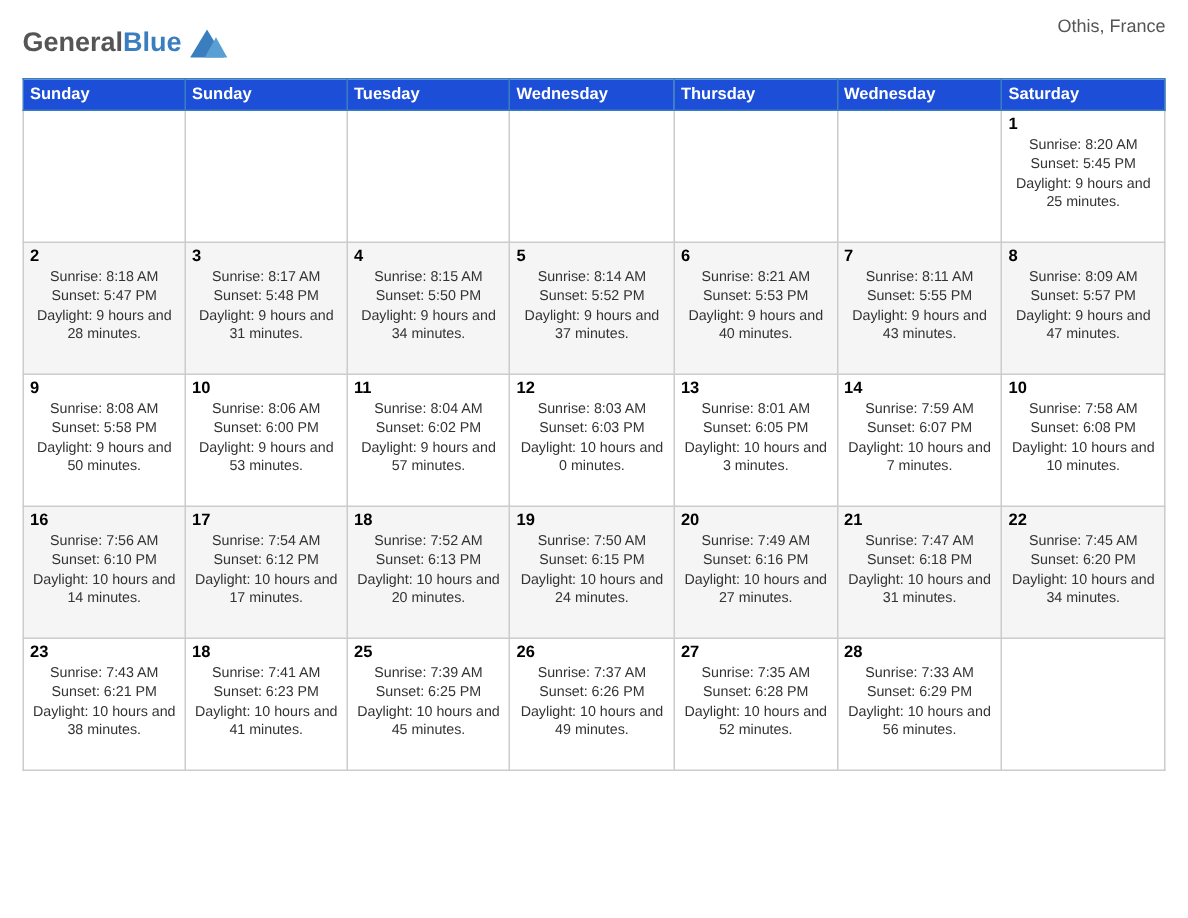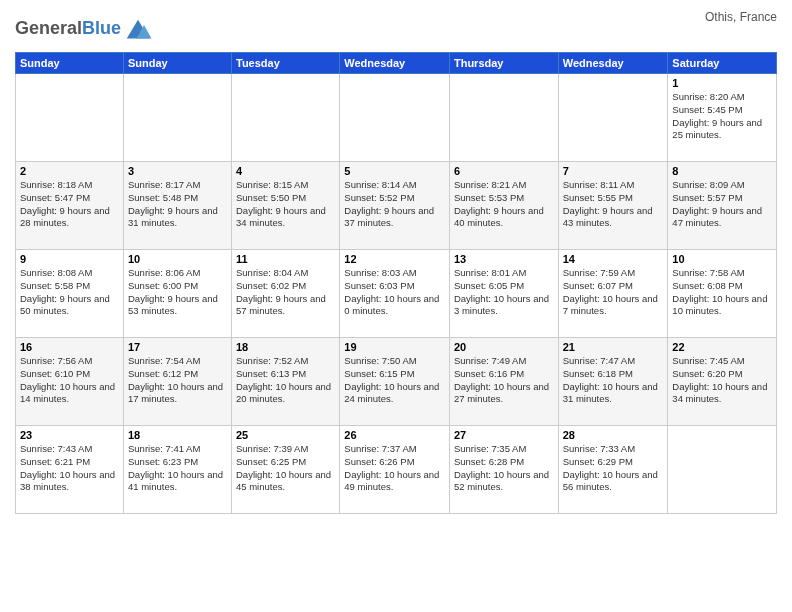--- a/index.html
+++ b/index.html
@@ -74,20 +74,21 @@
     .day-num {
       font-weight: bold;
       font-size: 11px;
       display: block;
       margin-bottom: 2px;
     }
     .day-detail {
       font-size: 9.5px;
       color: #333;
       line-height: 1.35;
+      text-align: center;
     }
     .empty-cell {
       background: #f9f9f9;
     }
     tr:nth-child(even) td {
       background: #f5f5f5;
     }
     tr:nth-child(odd) td {
       background: #ffffff;
     }

